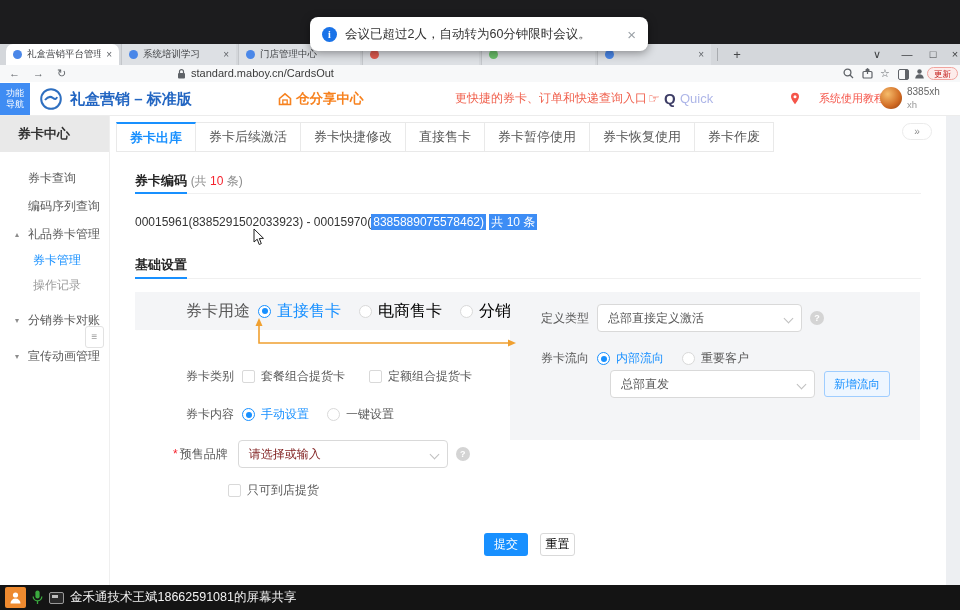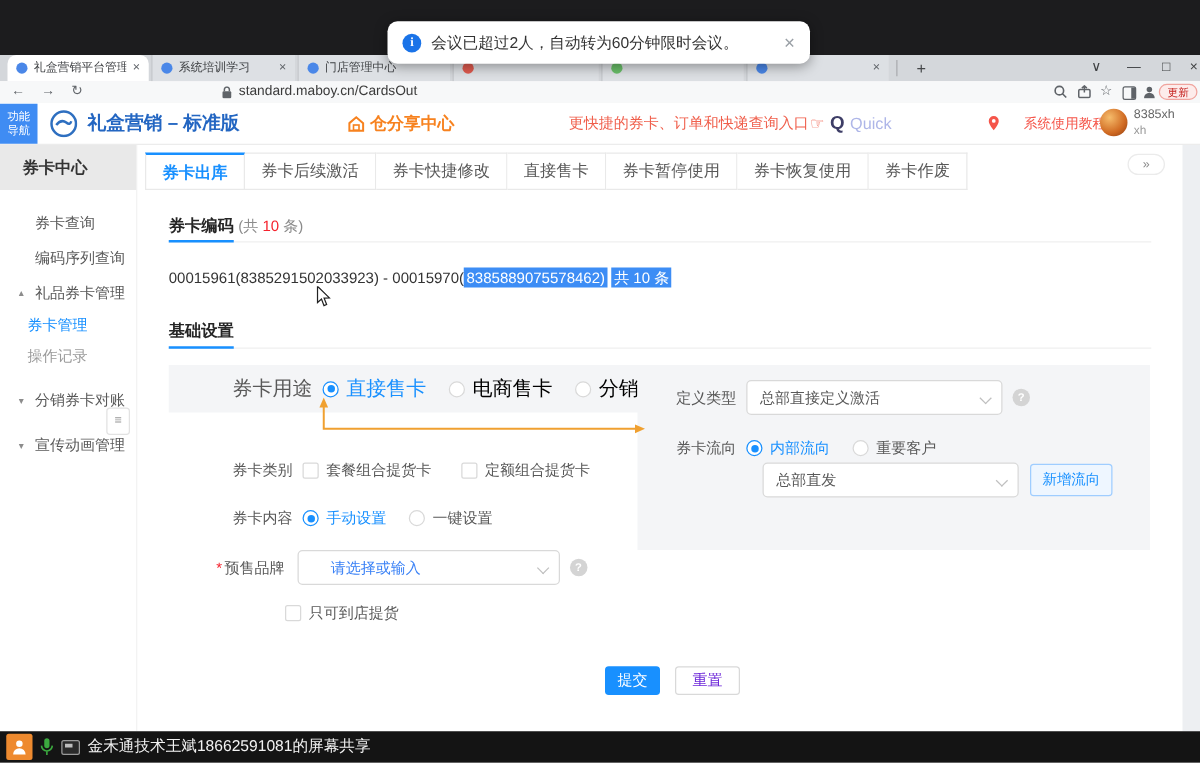--- a/index.html
+++ b/index.html
@@ -48,21 +48,21 @@
        background:radial-gradient(circle at 35% 32%,#f6bc6b,#d06a22 60%,#8a3a10);}
   .usercol{position:absolute;left:907px;top:3px;font-size:10px;color:#666;line-height:13px;}
   .usercol .l2{color:#999;font-size:9.5px;}
 
   
   .sidebar{left:0;top:116px;width:110px;height:469px;background:#fff;border-right:1px solid #efefef;box-sizing:border-box;}
   .sb-title{height:36px;background:#e9e9e9;font-size:13px;font-weight:bold;color:#333;line-height:36px;padding-left:18px;}
   .sb-item{position:relative;font-size:12px;color:#595959;display:flex;align-items:center;}
   .sb-arrow{position:absolute;left:15px;font-size:8px;color:#8c8c8c;}
   .sb-l1{height:28px;padding-left:28px;}
-  .sb-l2{height:25px;padding-left:22px;}
+  .sb-l2{height:25px;padding-left:33px;}
   .sb-active{color:#1890ff;}
   .sb-muted{color:#9b9b9b;}
   .sb-group{margin-top:8px;}
   .sb-toggle{position:absolute;right:5px;top:210px;width:17px;height:20px;border:1px solid #e2e2e2;border-radius:3px;
        background:#fff;color:#999;font-size:10px;line-height:19px;text-align:center;}
 
   
   .maincard{left:110px;top:116px;width:836px;height:469px;background:#fff;}
   .rstrip{left:946px;top:116px;width:14px;height:469px;background:#edeff2;}
   .cardtabs{position:absolute;left:6px;top:6px;display:flex;}
@@ -93,31 +93,31 @@
          margin-right:6px;position:relative;flex:0 0 auto;}
   .radio.on{border-color:#1890ff;}
   .radio.on:after{content:"";position:absolute;left:2.5px;top:2.5px;width:6px;height:6px;border-radius:50%;background:#1890ff;}
   .rlabel{margin-right:18px;}
   .rlabel.on{color:#1890ff;}
   .cbox{width:13px;height:13px;border:1px solid #d9d9d9;border-radius:2px;background:#fff;box-sizing:border-box;
         margin-right:6px;flex:0 0 auto;}
   .clabel{margin-right:24px;}
   .select{height:28px;background:#fff;border:1px solid #d9d9d9;border-radius:4px;box-sizing:border-box;
         display:flex;align-items:center;padding:0 22px 0 10px;position:relative;font-size:12px;color:#595959;}
-  .select .ph{color:#3b82f6;margin-left:16px;}
+  .select .ph{color:#7f1d1d;}
   .chev{position:absolute;right:9px;top:10px;width:6px;height:6px;border-right:1.4px solid #bfbfbf;
         border-bottom:1.4px solid #bfbfbf;transform:rotate(45deg);}
   .helpdot{width:14px;height:14px;border-radius:50%;background:#d4d4d4;color:#fff;font-size:9px;font-weight:bold;
         text-align:center;line-height:14px;margin-left:8px;flex:0 0 auto;}
   .addflow{height:26px;padding:0 9px;border:1px solid #9fcdff;background:#eef6ff;color:#1890ff;border-radius:3px;
         font-size:11.5px;line-height:24px;box-sizing:border-box;margin-left:9px;}
 
   .btn-submit{position:absolute;left:374px;top:417px;width:44px;height:23px;background:#1890ff;color:#fff;
         border-radius:3px;font-size:12px;text-align:center;line-height:23px;}
-  .btn-reset{position:absolute;left:430px;top:417px;width:52px;height:23px;background:#fff;color:#6d28d9;
+  .btn-reset{position:absolute;left:430px;top:417px;width:35px;height:23px;background:#fff;color:#000000;
         border:1px solid #d9d9d9;border-radius:3px;font-size:12px;text-align:center;line-height:21px;box-sizing:border-box;}
 
   
   .toast{left:310px;top:17px;width:338px;height:34px;background:#fff;border-radius:8px;z-index:60;
         box-shadow:0 2px 10px rgba(0,0,0,.4);display:flex;align-items:center;padding:0 12px;gap:8px;box-sizing:border-box;}
   .info-ic{width:15px;height:15px;border-radius:50%;background:#1a73e8;color:#fff;font-size:10px;font-weight:bold;
         text-align:center;line-height:15px;font-family:"Liberation Serif",serif;flex:0 0 auto;}
   .toast-text{font-size:12.5px;color:#333;white-space:nowrap;}
   .toast-x{margin-left:auto;color:#9aa0a6;font-size:15px;}
 

